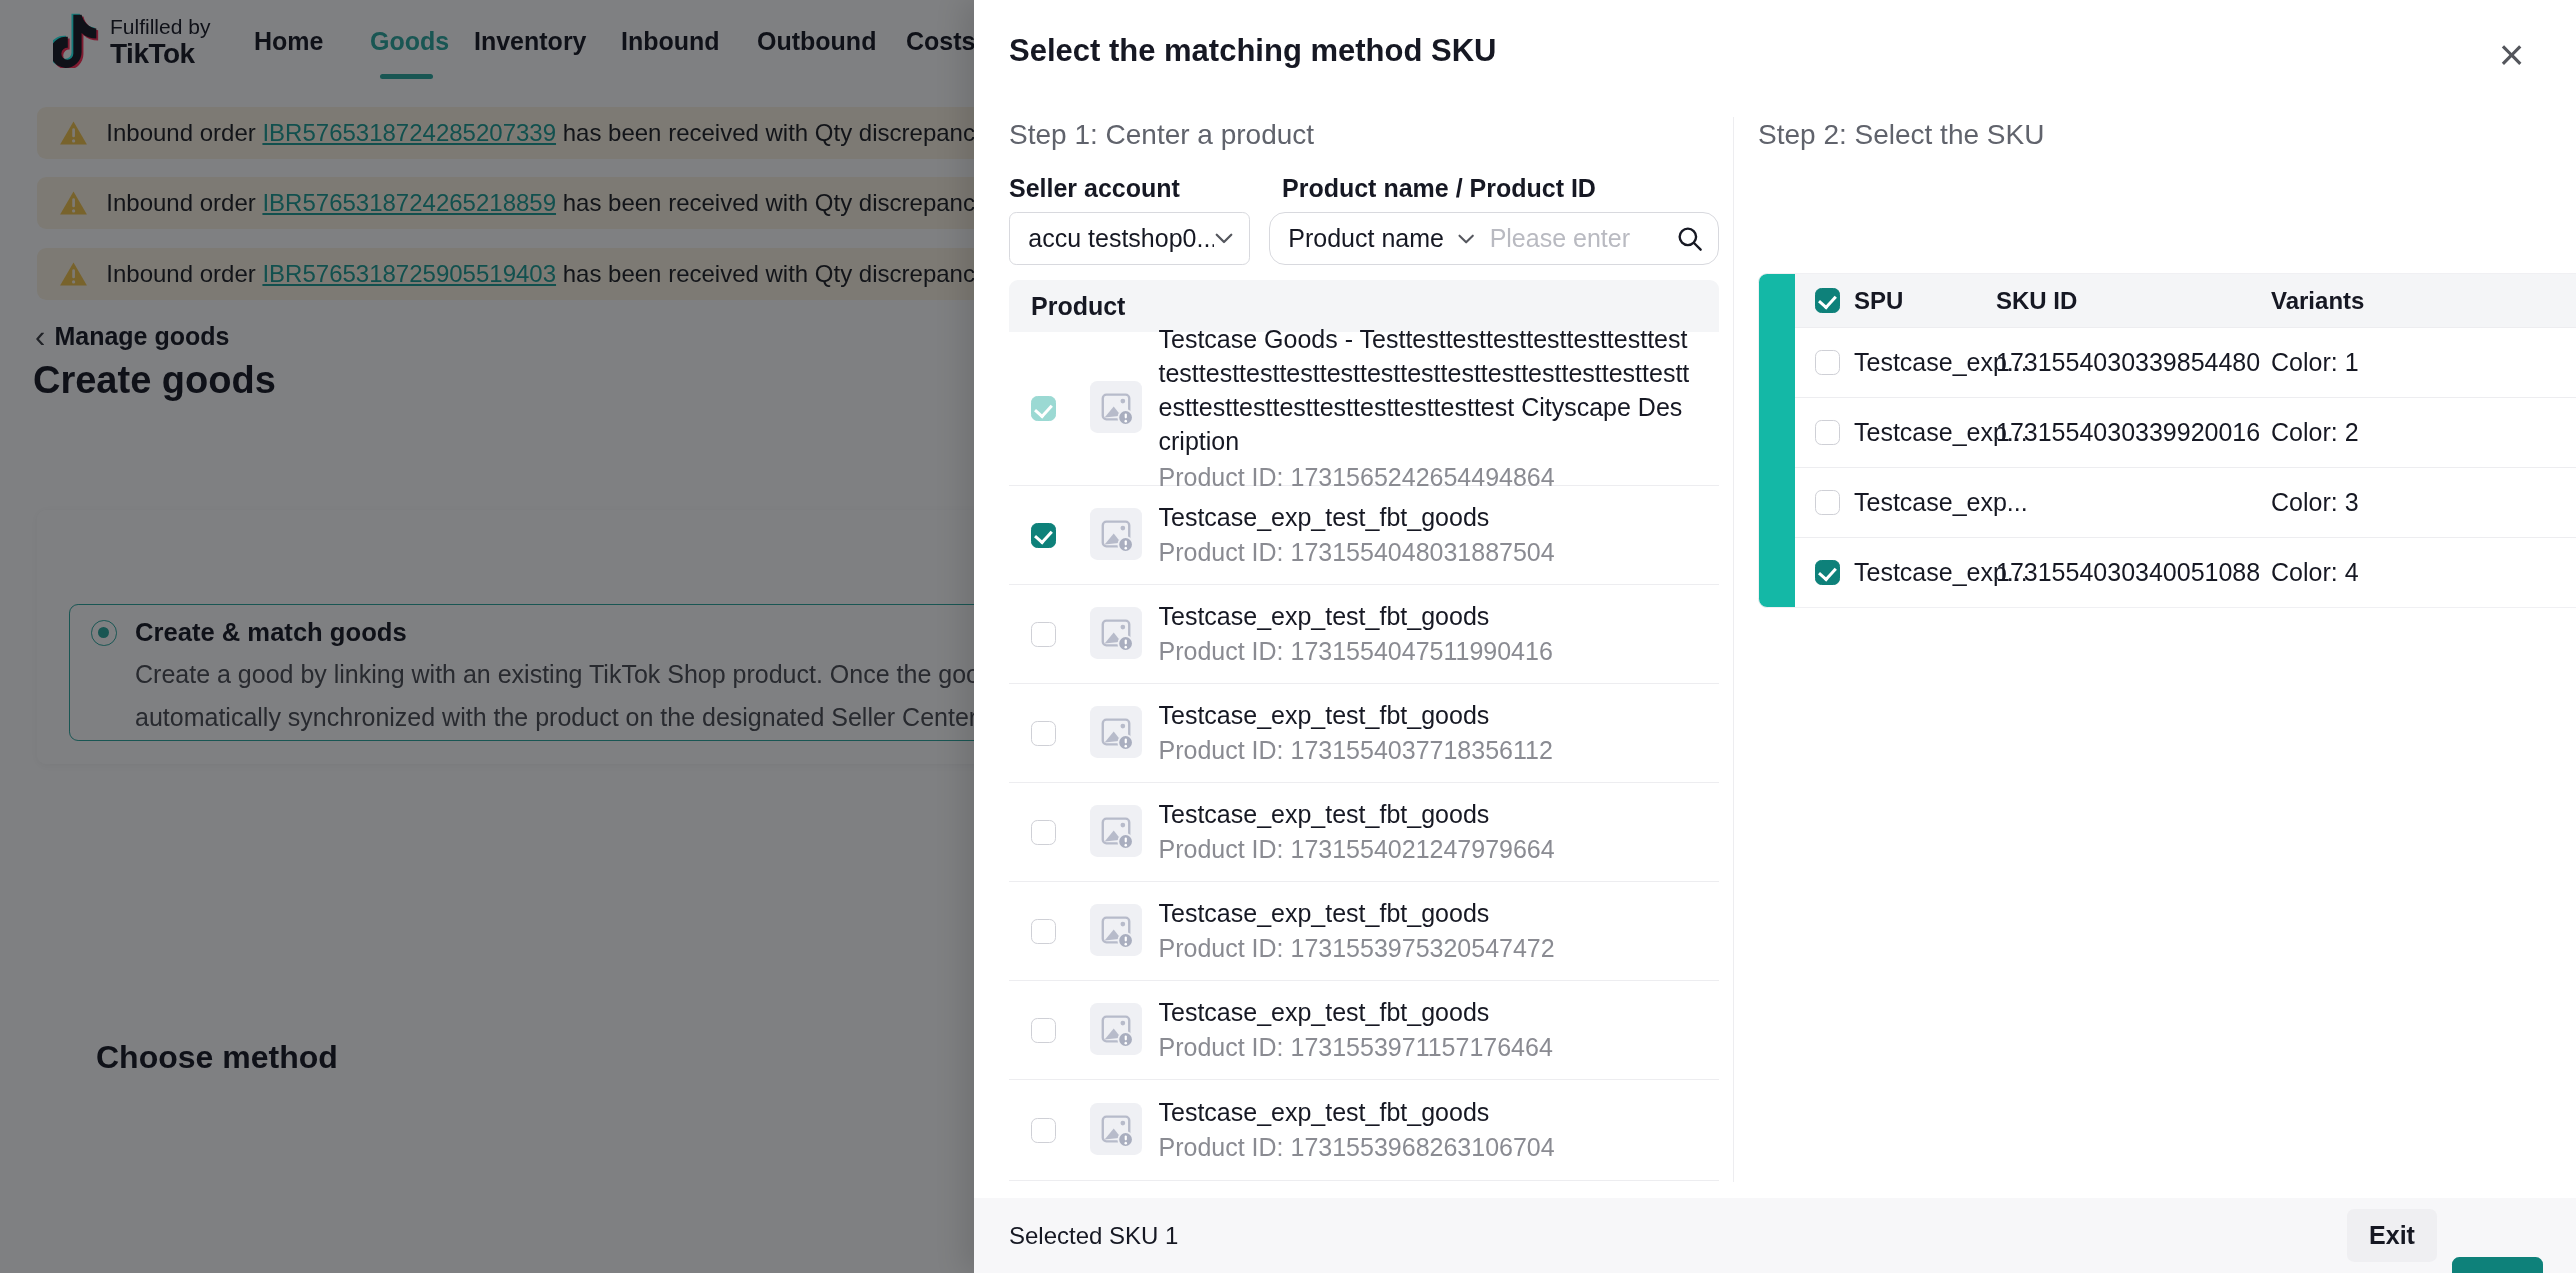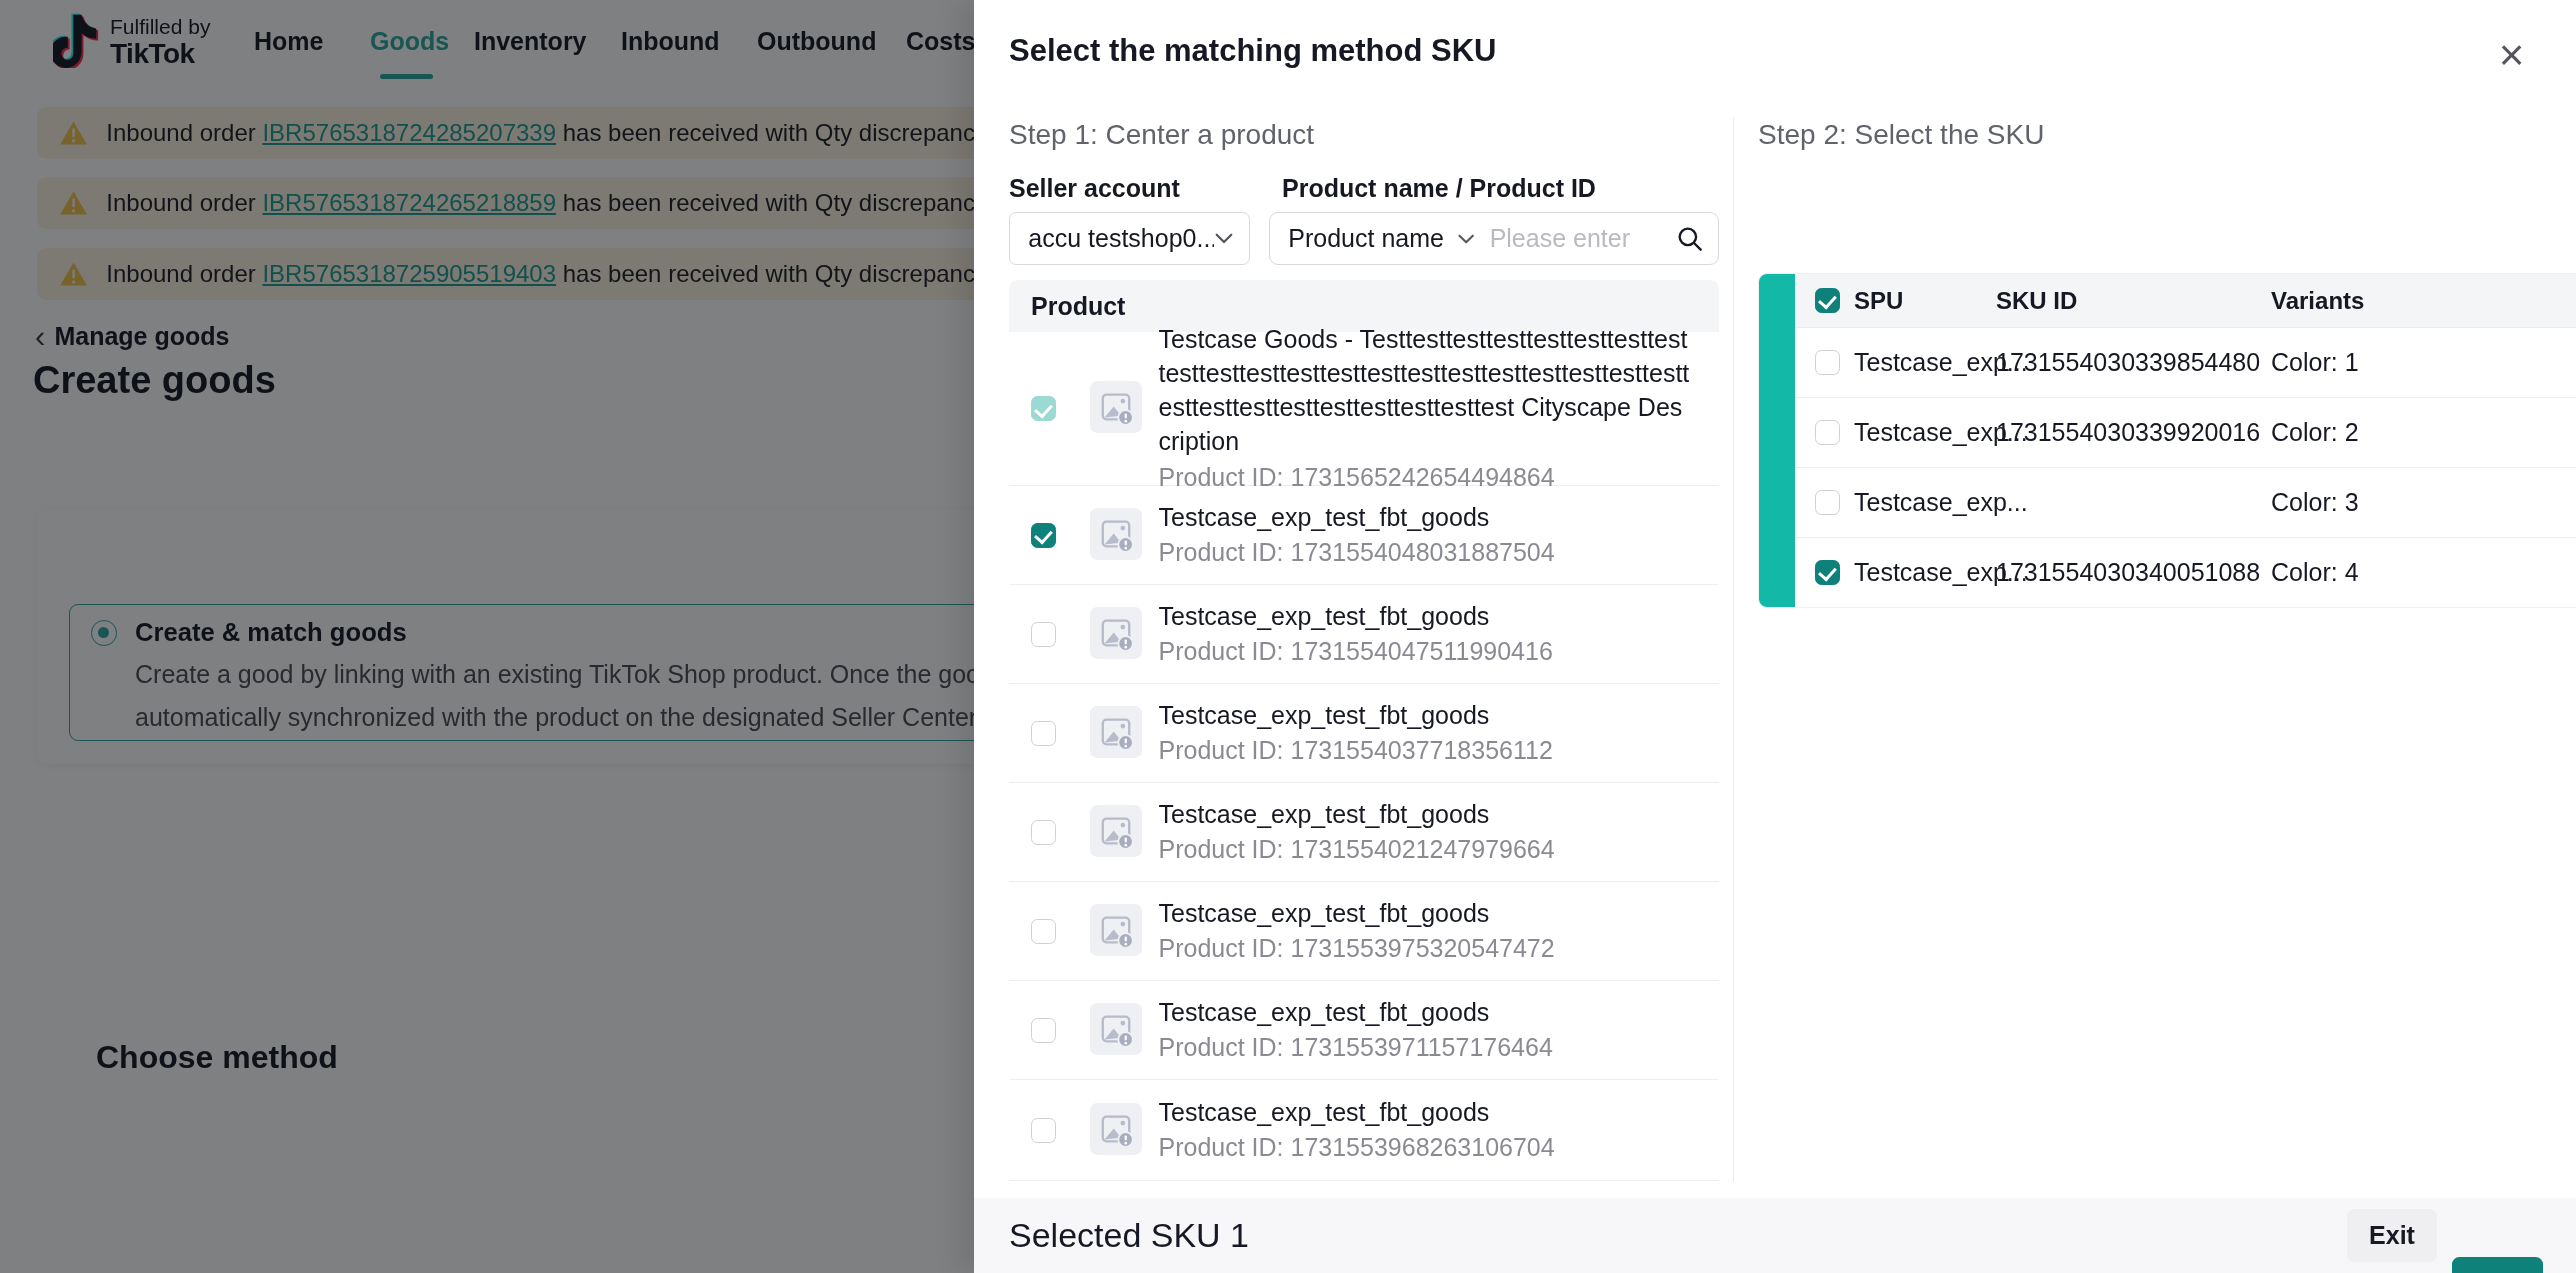--- a/index.html
+++ b/index.html
@@ -45,21 +45,21 @@
   .modal { position:absolute; left:974px; top:0; width:1602px; height:1273px; background:#fff; z-index:10; box-shadow:-11px 0 27.4px rgba(0,0,0,0.12); }
   .modal-title { position:absolute; left:35px; top:33px; font-size:31px; font-weight:700; color:#161823; }
   .modal-close { position:absolute; right:37px; top:27.4px; width:55px; height:55px; border:none; background:transparent; font-size:44px; font-weight:300; color:#54565c; cursor:pointer; line-height:55px; font-family:"Liberation Sans",sans-serif; }
   .step-heading { position:absolute; top:119px; font-size:28px; color:#60636c; }
   .vdivider { position:absolute; left:759px; top:117px; width:0.9px; height:1065px; background:#EDEDF0; }
 
   .col1 { position:absolute; left:35px; top:0; width:710px; height:1198px; }
   .field-label { position:absolute; top:174px; font-size:25px; font-weight:700; color:#161823; }
   .select-box { position:absolute; left:0; top:212px; width:241px; height:53px; border:1.4px solid #D8D9DE; border-radius:7.3px; background:#fff; display:flex; align-items:center; padding:0 14.6px 0 18.3px; cursor:pointer; }
   .select-box .val { font-size:25px; color:#161823; flex:1; white-space:nowrap; overflow:hidden; }
-  .search-box { position:absolute; left:260px; top:212px; width:450px; height:53px; border:1.4px solid #D8D9DE; border-radius:9px; background:#fff; display:flex; align-items:center; padding:0 14.6px 0 18.3px; }
+  .search-box { position:absolute; left:260px; top:212px; width:450px; height:53px; border:1.4px solid #D8D9DE; border-radius:16px; background:#fff; display:flex; align-items:center; padding:0 14.6px 0 18.3px; }
   .search-type { font-size:25px; color:#161823; white-space:nowrap; cursor:pointer; }
   .search-box input { border:none; outline:none; flex:1; min-width:0; font-family:"Liberation Sans",sans-serif; font-size:25px; color:#161823; margin-left:14.6px; background:transparent; }
   .search-box input::placeholder { color:#B9BAC1; }
 
   .ptable { position:absolute; left:0; top:280px; width:710px; height:900px; background:#fff; }
   .ptable-header { height:52px; background:#F4F5F7; border-radius:9.1px 9.1px 0 0; display:flex; align-items:center; padding-left:22px; font-size:25px; font-weight:700; color:#161823; }
   .prow { display:flex; align-items:center; padding-left:22px; border-bottom:0.9px solid #EDEDF0; cursor:pointer; }
   .prow-text { margin-left:16.5px; width:532px; }
   .prow-name { font-size:25px; color:#161823; line-height:34px; word-break:break-all; }
   .prow-id { font-size:25px; color:#8A8B92; line-height:35px; margin-top:1.8px; }
@@ -72,21 +72,21 @@
 
   .col2 { position:absolute; left:784px; top:0; width:778px; height:1198px; }
   .stable { position:absolute; left:0; top:273px; width:892px; border:0.9px solid #F0F0F3; border-radius:9.1px; overflow:hidden; background:#14b8a6;padding-left:36px; }
   .stable-header { height:53px; background:#F4F5F7; position:relative; }
   .srow { height:70px; border-top:0.9px solid #EDEDF0; position:relative; background:#fff; }
   .scell { position:absolute; top:0; height:100%; display:flex; align-items:center; font-size:25px; color:#161823; white-space:nowrap; }
   .shead { font-weight:700; font-size:24px; }
   .scb { position:absolute; left:20px; top:50%; margin-top:-12.8px; }
 
   .mfooter { position:absolute; left:0; bottom:0; width:1602px; height:75px; background:#F7F7F9; }
-  .mfooter-text { position:absolute; left:35px; top:0; height:75px; line-height:75px; font-size:34px; color:#161823; }
+  .mfooter-text { position:absolute; left:35px; top:0; height:75px; line-height:75px; font-size:24px; color:#161823; }
   .btn { position:absolute; top:11px; height:53px; border:none; border-radius:7.3px; font-family:"Liberation Sans",sans-serif; font-size:25px; font-weight:600; cursor:pointer; }
   .btn-exit { right:139px; width:90px; background:#EFEFF2; color:#161823; }
   .btn-ok { right:33px; width:91px; background:#0E817A; color:#fff;margin-top:48px; }
 </style>
 </head>
 <body>
 
 <div id="screen">
 
   <div class="page">

